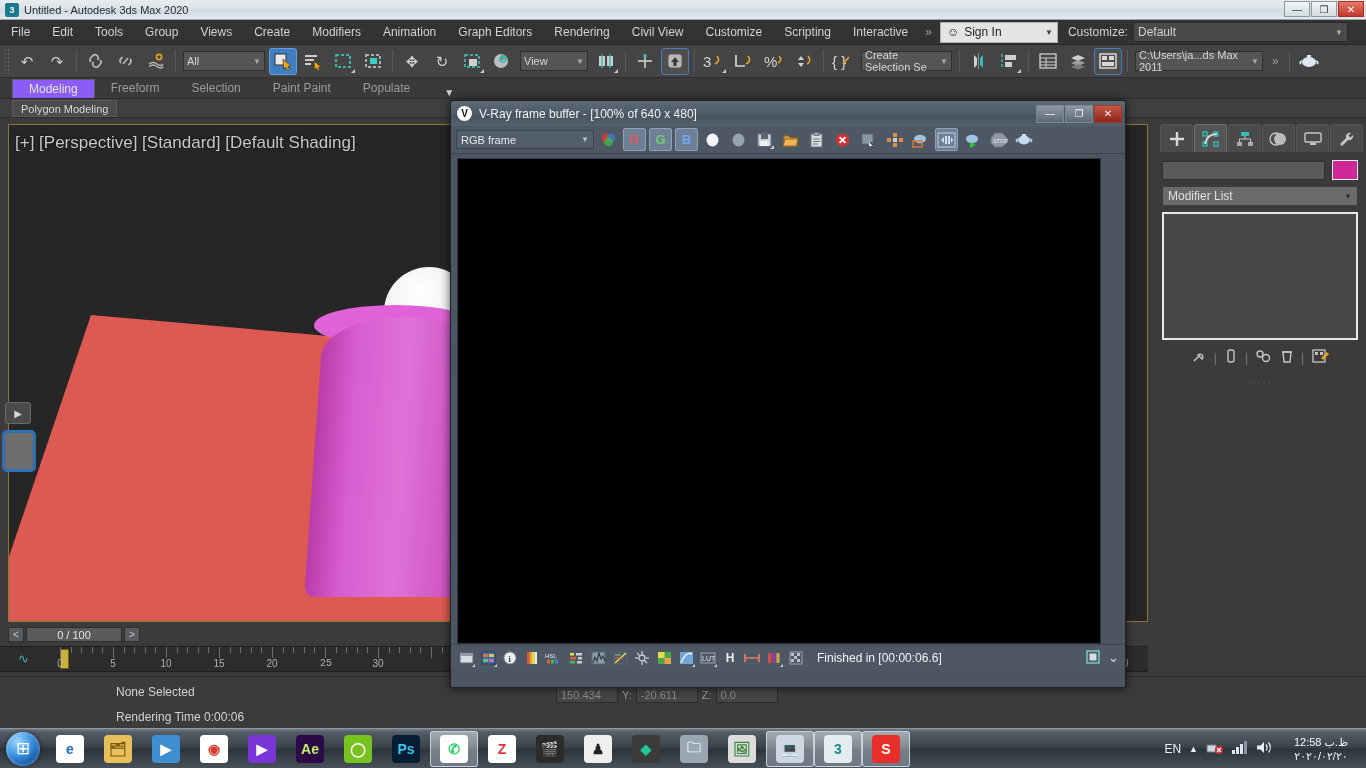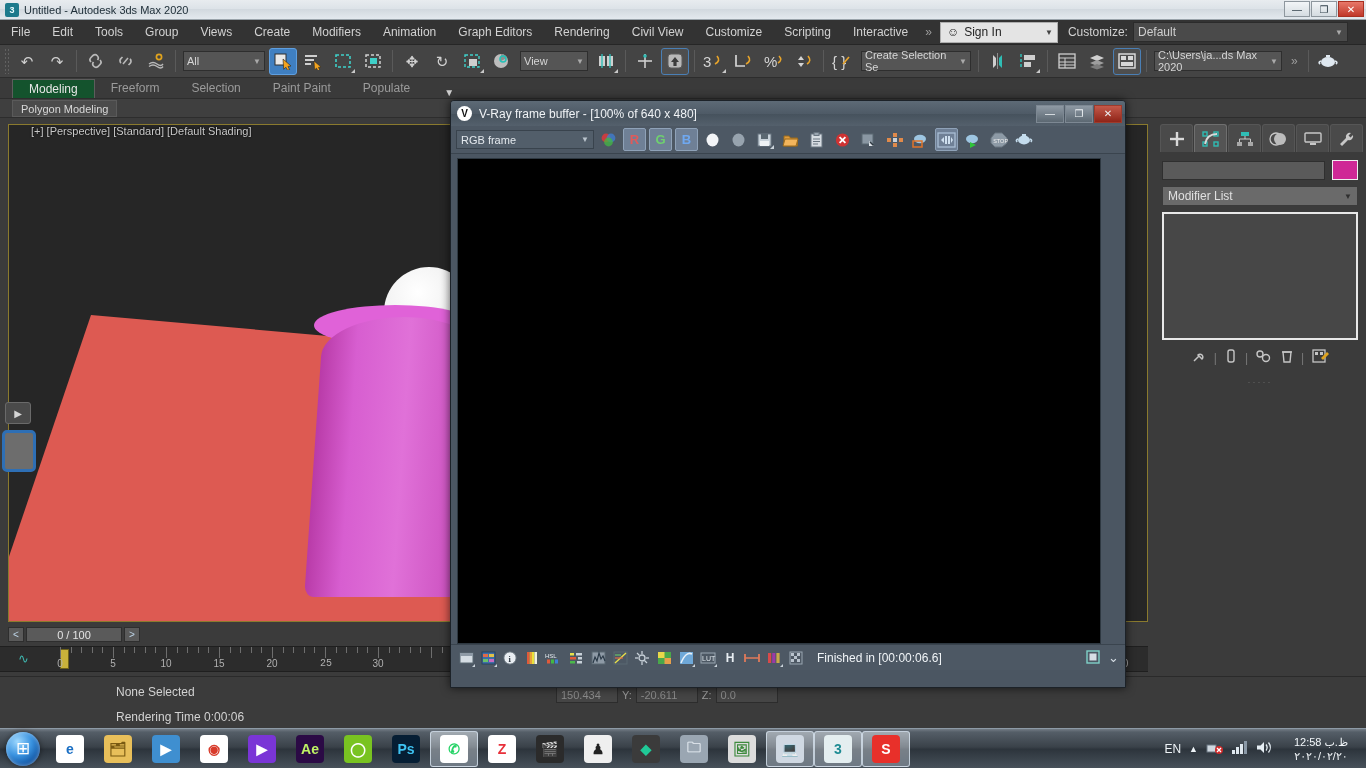--- a/index.html
+++ b/index.html
@@ -69,36 +69,36 @@
   .tdrop .cv { margin-left:auto; font-size:8px; color:#aaa; padding-left:6px;}
   .ico { font-size:15px; line-height:1; color:#d0d0d0; }
 
   
   .ribbon {
     position:absolute; left:0; top:78px; width:1366px; height:21px;
     background:#3a3a3a; display:flex; align-items:flex-end; padding-left:12px;
     border-bottom:1px solid #2d2d2d;
   }
   .rtab { padding:0 16px; height:19px; line-height:19px; font-size:12px; color:#9b9b9b; }
-  .rtab.active { background:#14532d; color:#e6e6e6; border-top:1px solid #5d5d5d;
+  .rtab.active { background:#8b5cf6; color:#e6e6e6; border-top:1px solid #5d5d5d;
      border-left:1px solid #5d5d5d; border-right:1px solid #5d5d5d;}
   .ribbon2 {
     position:absolute; left:0; top:99px; width:1366px; height:19px;
     background:#3f3f3f; display:flex; align-items:center; border-bottom:1px solid #2d2d2d;
   }
   .rsub { margin-left:12px; padding:0 8px; height:17px; line-height:17px; font-size:11px;
      color:#d8d8d8; background:#4b4b4b; border:1px solid #5a5a5a;}
 
   
   .viewport {
     position:absolute; left:8px; top:124px; width:1140px; height:498px;
     background:#262626; border:1px solid #8a7a2e; overflow:hidden;
   }
-  .vp-label { position:absolute; left:6px; top:0; font-size:11px; color:#c9c9c9;
-     text-shadow:0 0 2px #000; z-index:3;margin-left:16px;}
+  .vp-label { position:absolute; left:6px; top:8px; font-size:17px; color:#c9c9c9;
+     text-shadow:0 0 2px #000; z-index:3;}
   .vp-ground { position:absolute; left:-30px; top:190px; width:560px; height:330px;
      background:#dd5a52; clip-path: polygon(20% 0%, 100% 12%, 100% 100%, 0% 100%);}
   .vp-cyl { position:absolute; left:305px; top:192px; width:160px; height:280px;
      background: linear-gradient(to right,#b93ba8 0%, #d75ed0 22%, #e071d8 55%, #c84bbb 100%);
      border-radius:50% 50% 6% 6% / 14% 14% 4% 4%;
      transform: skewX(-4deg);}
   .vp-cyl-top { position:absolute; left:305px; top:180px; width:160px; height:40px;
      background:#e062d8; border-radius:50%; transform: skewX(-4deg);}
   .vp-sphere { position:absolute; left:375px; top:142px; width:90px; height:90px; border-radius:50%;
      background: radial-gradient(circle at 38% 28%, #ffffff 0%, #f2f2f2 42%, #c9c9c9 78%, #a8a8a8 100%);}
@@ -385,21 +385,21 @@
           <path d="M14 12 q5 -3 1 -8" fill="none" stroke="#e8a42a" stroke-width="1.6"></path>
         </svg>
       </div>
     <div class="tsep"></div>
     <div class="tbtn">
         <svg width="22" height="18">
           <text x="0" y="15" font-size="15" fill="#d4d4d4" font-family="Liberation Sans">{ }</text>
           <path d="M11 12 l6-7" stroke="#e8a42a" stroke-width="1.7"></path>
         </svg>
       </div>
-    <div class="tdrop" style="width:110px">
+    <div class="tdrop" style="width:91px">
       <span>Create Selection Se</span>
       <span class="cv">▼</span>
     </div>
     <div class="tsep"></div>
     <div class="tbtn">
         <svg width="20" height="18">
           <path d="M5 3 l3 3 v7 l-3 3z" fill="#cfcfcf"></path>
           <path d="M14 3 l-3 3 v7 l3 3z" fill="#2fbdb5"></path>
           <line x1="9.5" y1="1" x2="9.5" y2="17" stroke="#8e8e8e" stroke-width="1"></line>
         </svg>
@@ -432,21 +432,21 @@
     <div class="tbtn blueframe">
         <svg width="20" height="18">
           <rect x="2" y="2" width="16" height="14" fill="none" stroke="#e0e0e0" stroke-width="1.4"></rect>
           <rect x="4" y="4" width="5" height="4" fill="#d8d8d8"></rect>
           <rect x="11" y="4" width="5" height="4" fill="#d8d8d8"></rect>
           <rect x="4" y="10" width="12" height="4" fill="#d8d8d8"></rect>
         </svg>
       </div>
     <div class="tsep"></div>
     <div class="tdrop" style="width:128px">
-      <span>C:\Users\ja...ds Max 2020</span>
+      <span>C:\Users\ja...ds Max 2011</span>
       <span class="cv">▼</span>
     </div>
     <div class="menu-chev">»</div>
     <div class="tsep"></div>
     <div class="tbtn">
         <svg width="22" height="18">
           <ellipse cx="11" cy="10" rx="7" ry="5" fill="#dfe8f0"></ellipse>
           <path d="M4 9 q-3 1 -1 3" fill="none" stroke="#dfe8f0" stroke-width="1.8"></path>
           <path d="M18 9 q3 1 1 3" fill="none" stroke="#dfe8f0" stroke-width="1.8"></path>
           <rect x="9" y="3" width="4" height="2" fill="#dfe8f0"></rect>

